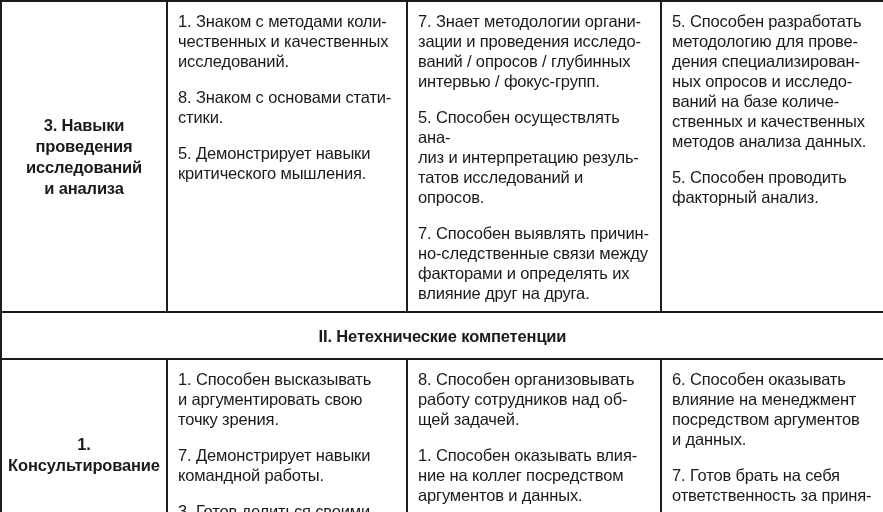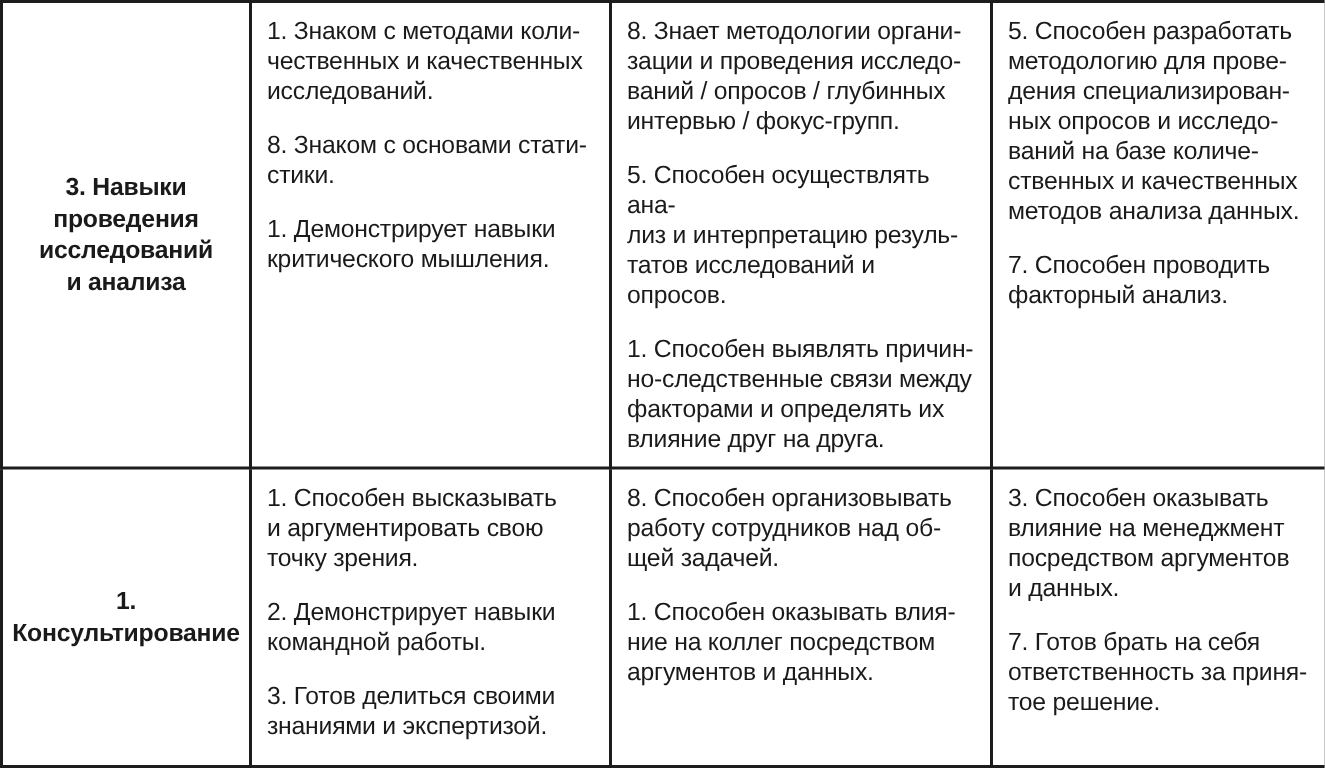--- a/index.html
+++ b/index.html
@@ -73,72 +73,75 @@
       <td class="row-header">3. Навыки
 проведения
 исследований
 и анализа</td>
       <td class="cell">
         <p class="cell-item">1. Знаком с методами коли-
 чественных и качественных
 исследований.</p>
         <p class="cell-item">8. Знаком с основами стати-
 стики.</p>
-        <p class="cell-item">1. Демонстрирует навыки
+        <p class="cell-item">5. Демонстрирует навыки
 критического мышления.</p>
       </td>
       <td class="cell">
-        <p class="cell-item">8. Знает методологии органи-
+        <p class="cell-item">7. Знает методологии органи-
 зации и проведения исследо-
 ваний / опросов / глубинных
 интервью / фокус-групп.</p>
         <p class="cell-item">5. Способен осуществлять ана-
 лиз и интерпретацию резуль-
 татов исследований и опросов.</p>
-        <p class="cell-item">1. Способен выявлять причин-
+        <p class="cell-item">7. Способен выявлять причин-
 но-следственные связи между
 факторами и определять их
 влияние друг на друга.</p>
       </td>
       <td class="cell">
         <p class="cell-item">5. Способен разработать
 методологию для прове-
 дения специализирован-
 ных опросов и исследо-
 ваний на базе количе-
 ственных и качественных
 методов анализа данных.</p>
-        <p class="cell-item">7. Способен проводить
+        <p class="cell-item">5. Способен проводить
 факторный анализ.</p>
       </td>
     </tr>
 
+    <tr class="row-band">
+      <td class="band-cell" colspan="4">II. Нетехнические компетенции</td>
+    </tr>
 
     <tr class="row-bottom">
       <td class="row-header">1.
 Консультирование</td>
       <td class="cell">
         <p class="cell-item">1. Способен высказывать
 и аргументировать свою
 точку зрения.</p>
-        <p class="cell-item">2. Демонстрирует навыки
+        <p class="cell-item">7. Демонстрирует навыки
 командной работы.</p>
         <p class="cell-item">3. Готов делиться своими
 знаниями и экспертизой.</p>
       </td>
       <td class="cell">
         <p class="cell-item">8. Способен организовывать
 работу сотрудников над об-
 щей задачей.</p>
         <p class="cell-item">1. Способен оказывать влия-
 ние на коллег посредством
 аргументов и данных.</p>
       </td>
       <td class="cell">
-        <p class="cell-item">3. Способен оказывать
+        <p class="cell-item">6. Способен оказывать
 влияние на менеджмент
 посредством аргументов
 и данных.</p>
         <p class="cell-item">7. Готов брать на себя
 ответственность за приня-
 тое решение.</p>
       </td>
     </tr>
   </tbody>
     </table>

